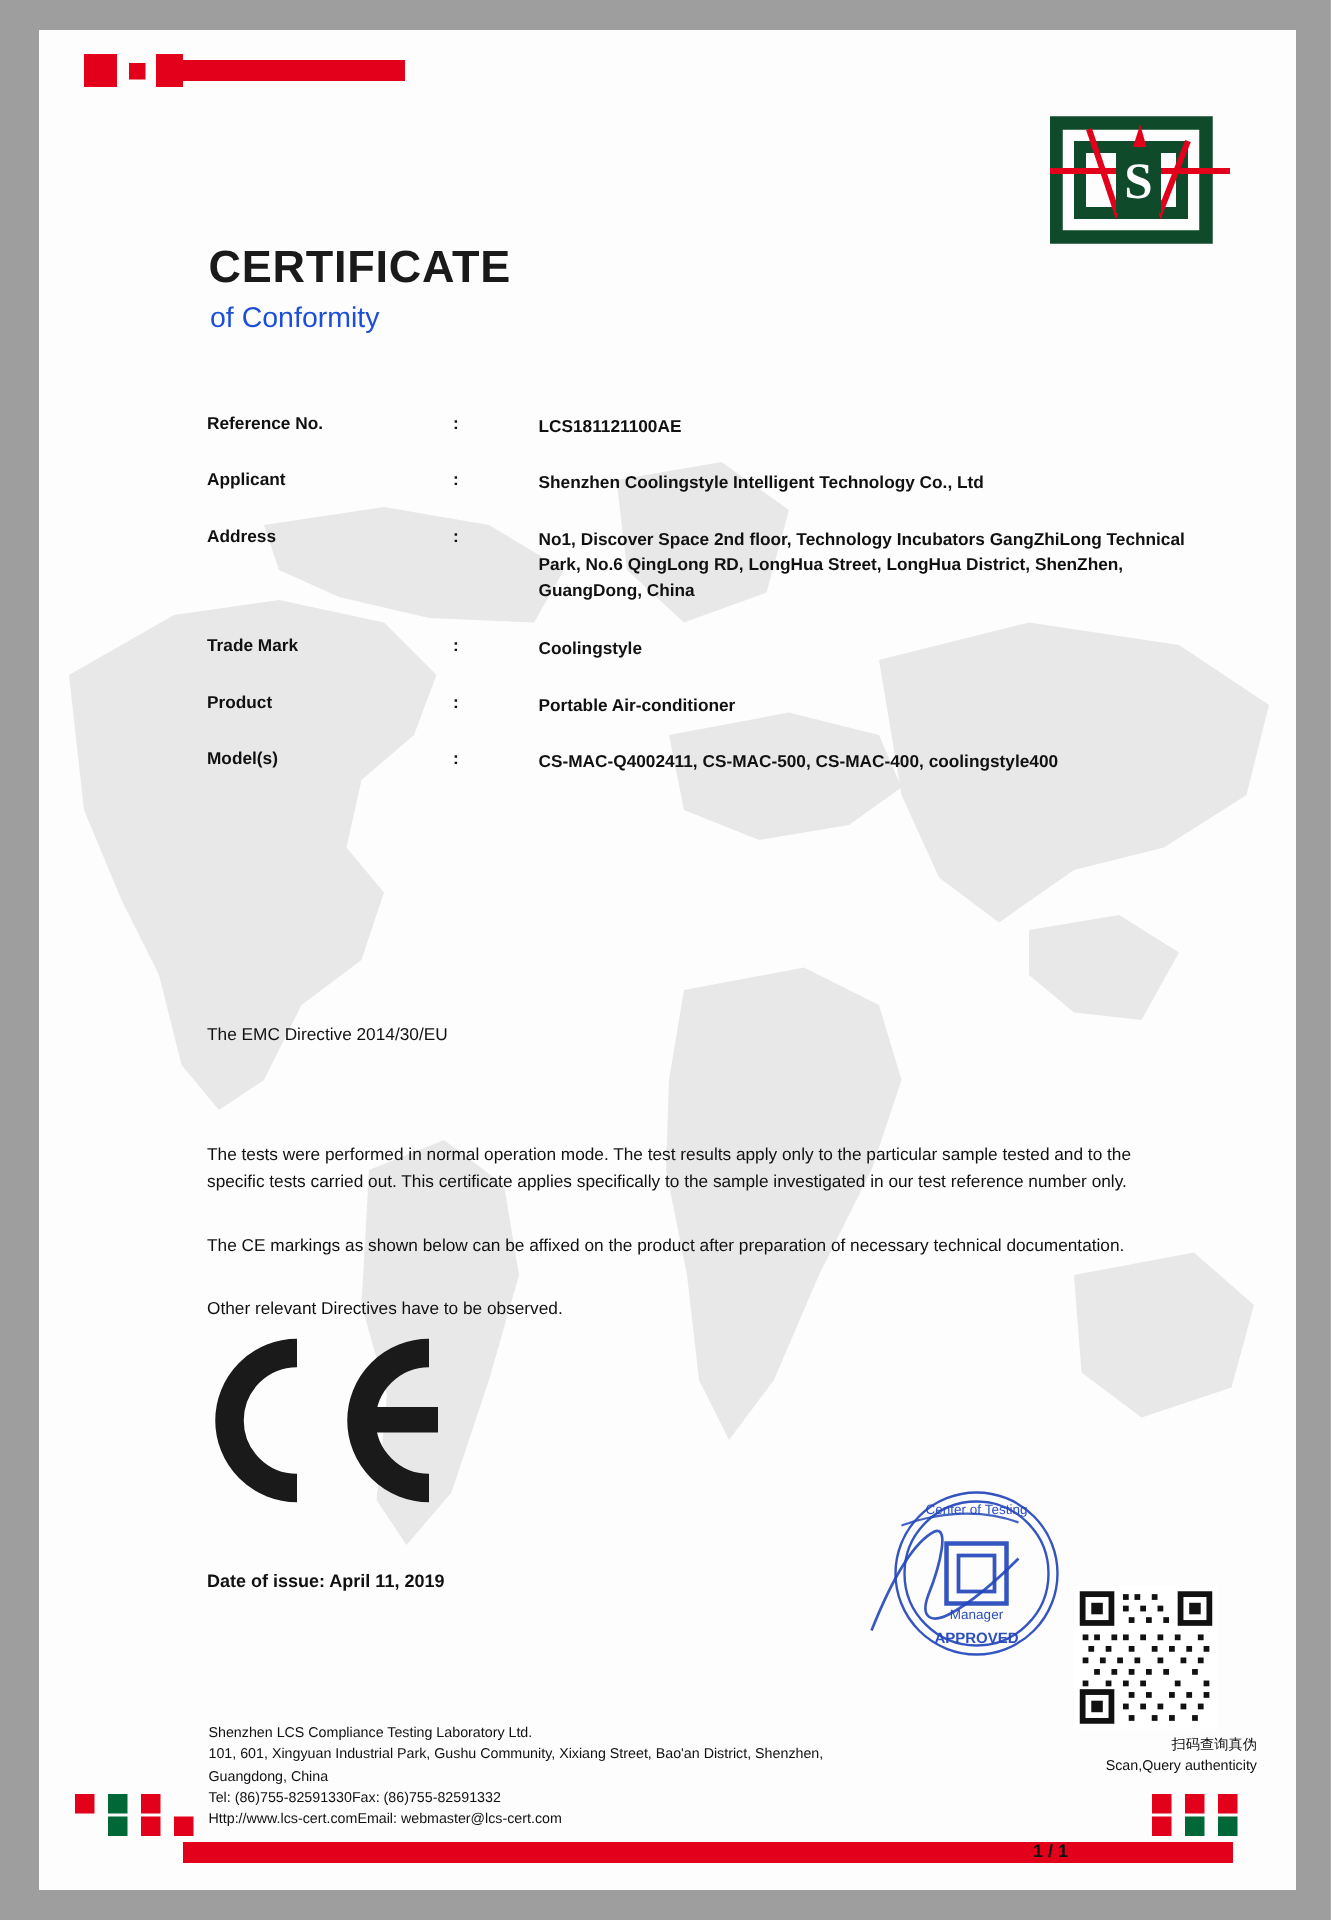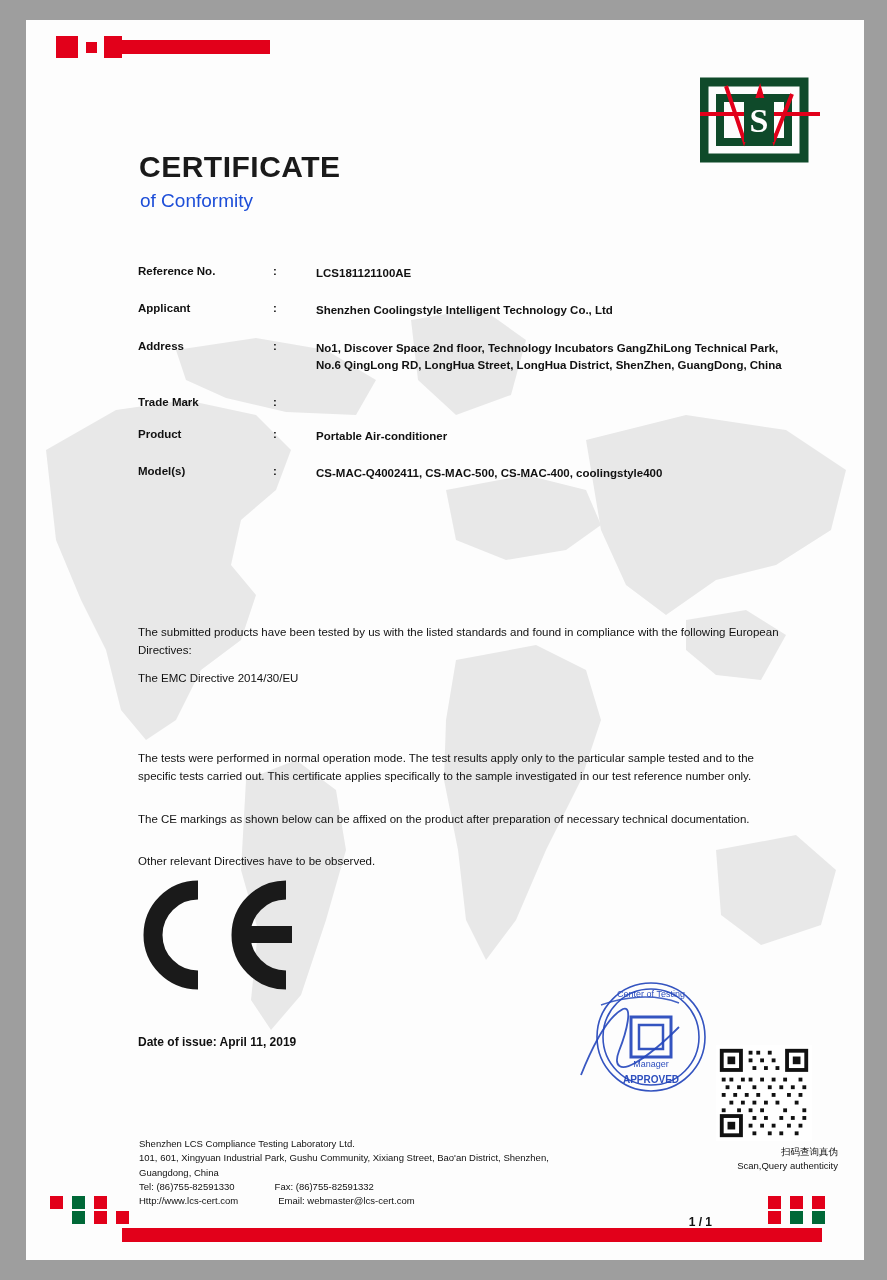--- a/index.html
+++ b/index.html
@@ -55,21 +55,21 @@
 
   
   .logo {
     position: absolute;
     right: 44px;
     top: 56px;
     width: 120px;
     height: 90px;
   }
 
-  .content { position: absolute; left: 0; top: 0; width: 838px; height: 1040px; }
+  .content { position: absolute; left: 0; top: 12px; width: 838px; height: 1040px; }
 
   .title {
     position: absolute;
     left: 113px;
     top: 130px;
     font-size: 30px;
     font-weight: bold;
     letter-spacing: 0.5px;
     color: #1a1a1a;
   }
@@ -83,24 +83,24 @@
 
   .fields {
     position: absolute;
     left: 112px;
     top: 245px;
     width: 660px;
     font-size: 11.5px;
     font-weight: bold;
     color: #111;
   }
-  .row { display: flex; margin-bottom: 20px; }
+  .row { display: flex; margin-bottom: 20px; gap: 29px; }
   .row .label { width: 135px; flex: none; }
   .row .colon { width: 28px; flex: none; }
-  .row .value { flex: 1; line-height: 1.5; margin-left: 15px; }
+  .row .value { flex: 1; line-height: 1.5; }
   .row.addr { margin-bottom: 22px; }
 
   .para {
     position: absolute;
     left: 112px;
     width: 655px;
     font-size: 11.5px;
     color: #111;
     line-height: 1.55;
   }
@@ -161,21 +161,21 @@
 
   .footer {
     position: absolute;
     left: 113px;
     top: 1117px;
     font-size: 9.5px;
     color: #111;
     line-height: 1.5;
   }
   .footer .fline { white-space: nowrap; }
-  .footer .fcontact { display: flex; gap: 40px; }
+  .footer .fcontact { display: flex; }
 
   .pageno {
     position: absolute;
     right: 152px;
     top: 1163px;
     font-size: 12px;
     font-weight: bold;
     color: #111;
     margin-top: 32px;
   }
@@ -262,34 +262,34 @@
           <div class="value">Shenzhen Coolingstyle Intelligent Technology Co., Ltd</div>
         </div>
         <div class="row addr">
           <div class="label">Address</div>
           <div class="colon">:</div>
           <div class="value">No1, Discover Space 2nd floor, Technology Incubators GangZhiLong Technical Park, No.6 QingLong RD, LongHua Street, LongHua District, ShenZhen, GuangDong, China</div>
         </div>
         <div class="row">
           <div class="label">Trade Mark</div>
           <div class="colon">:</div>
+          <div class="value">Coolingstyle</div>
         </div>
         <div class="row">
           <div class="label">Product</div>
           <div class="colon">:</div>
           <div class="value">Portable Air-conditioner</div>
         </div>
         <div class="row">
           <div class="label">Model(s)</div>
           <div class="colon">:</div>
           <div class="value">CS-MAC-Q4002411, CS-MAC-500, CS-MAC-400, coolingstyle400</div>
         </div>
       </div>
 
-      <div class="para p1">The submitted products have been tested by us with the listed standards and found in compliance with the following European Directives:</div>
       <div class="para bold p-dir">The EMC Directive 2014/30/EU</div>
       <div class="para p2">The tests were performed in normal operation mode. The test results apply only to the particular sample tested and to the specific tests carried out. This certificate applies specifically to the sample investigated in our test reference number only.</div>
       <div class="para p3">The CE markings as shown below can be affixed on the product after preparation of necessary technical documentation.</div>
       <div class="para p4">Other relevant Directives have to be observed.</div>
 
       <svg class="ce" viewBox="0 0 170 110">
         <path d="M62 10 A45 45 0 1 0 62 100" fill="none" stroke="#1a1a1a" stroke-width="19"></path>
         <path d="M150 10 A45 45 0 1 0 150 100" fill="none" stroke="#1a1a1a" stroke-width="19"></path>
         <rect x="108" y="46" width="48" height="17" fill="#1a1a1a"></rect>
       </svg>

